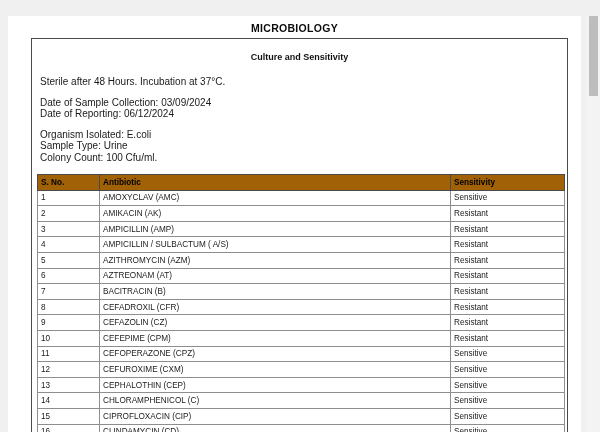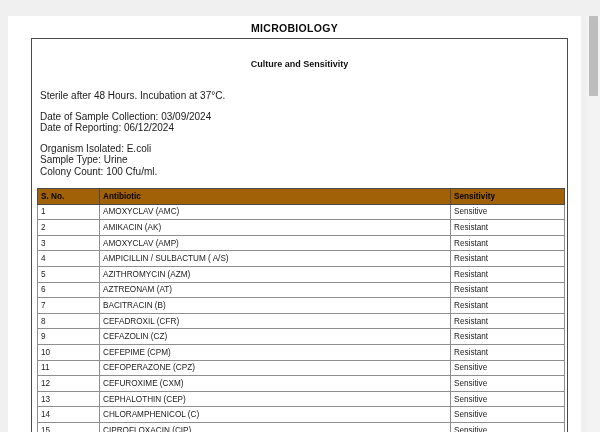--- a/index.html
+++ b/index.html
@@ -60,21 +60,21 @@
     border: 1px solid #4a4a4a;
     background: #ffffff;
     padding: 0;
   }
 
   .section-title {
     text-align: center;
     font-weight: bold;
     font-size: 9px;
     color: #111;
-    margin: 8px;
+    margin: 1px;
     padding: 12px 0 0 0;
   }
 
   .info-block {
     padding: 14px 8px 6px 8px;
     font-size: 10px;
     color: #1a1a1a;
     line-height: 1.05;
   }
   .info-line {
@@ -185,21 +185,21 @@
                 <td>AMOXYCLAV (AMC)</td>
                 <td>Sensitive</td>
               </tr>
               <tr>
                 <td>2</td>
                 <td>AMIKACIN (AK)</td>
                 <td>Resistant</td>
               </tr>
               <tr>
                 <td>3</td>
-                <td>AMOXYCLAV (AMP)</td>
+                <td>AMPICILLIN (AMP)</td>
                 <td>Resistant</td>
               </tr>
               <tr>
                 <td>4</td>
                 <td>AMPICILLIN / SULBACTUM ( A/S)</td>
                 <td>Resistant</td>
               </tr>
               <tr>
                 <td>5</td>
                 <td>AZITHROMYCIN (AZM)</td>

